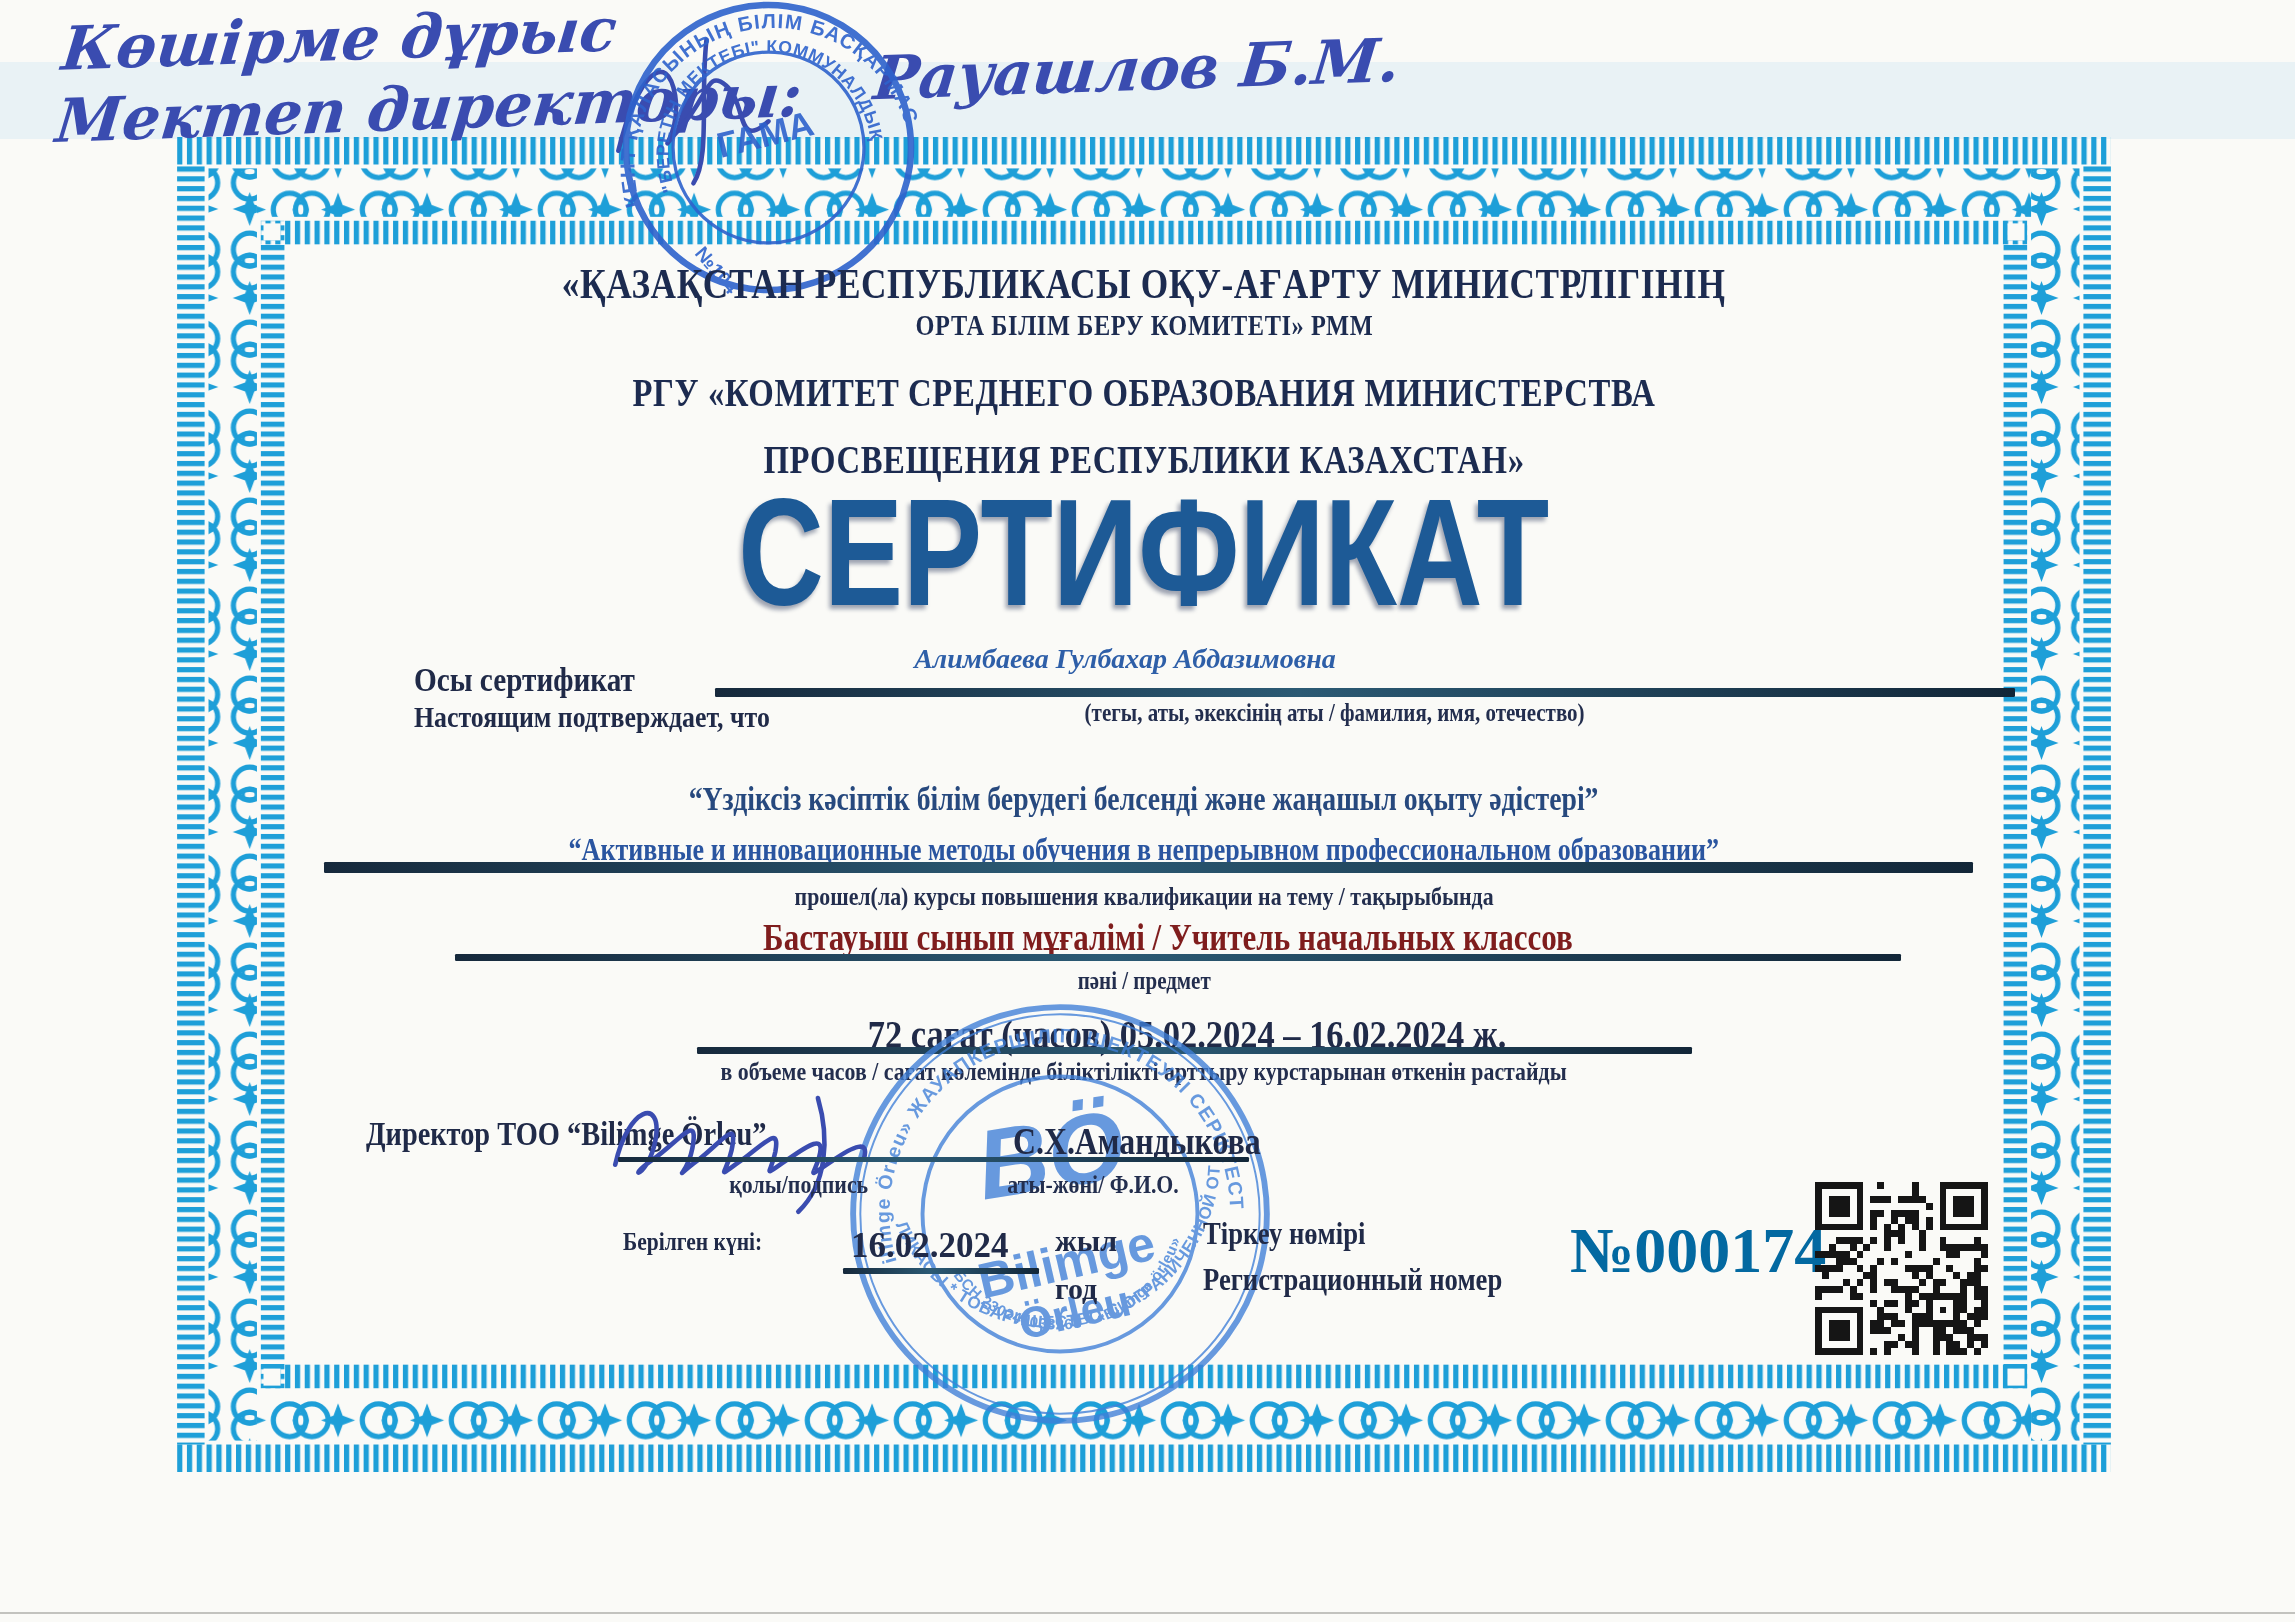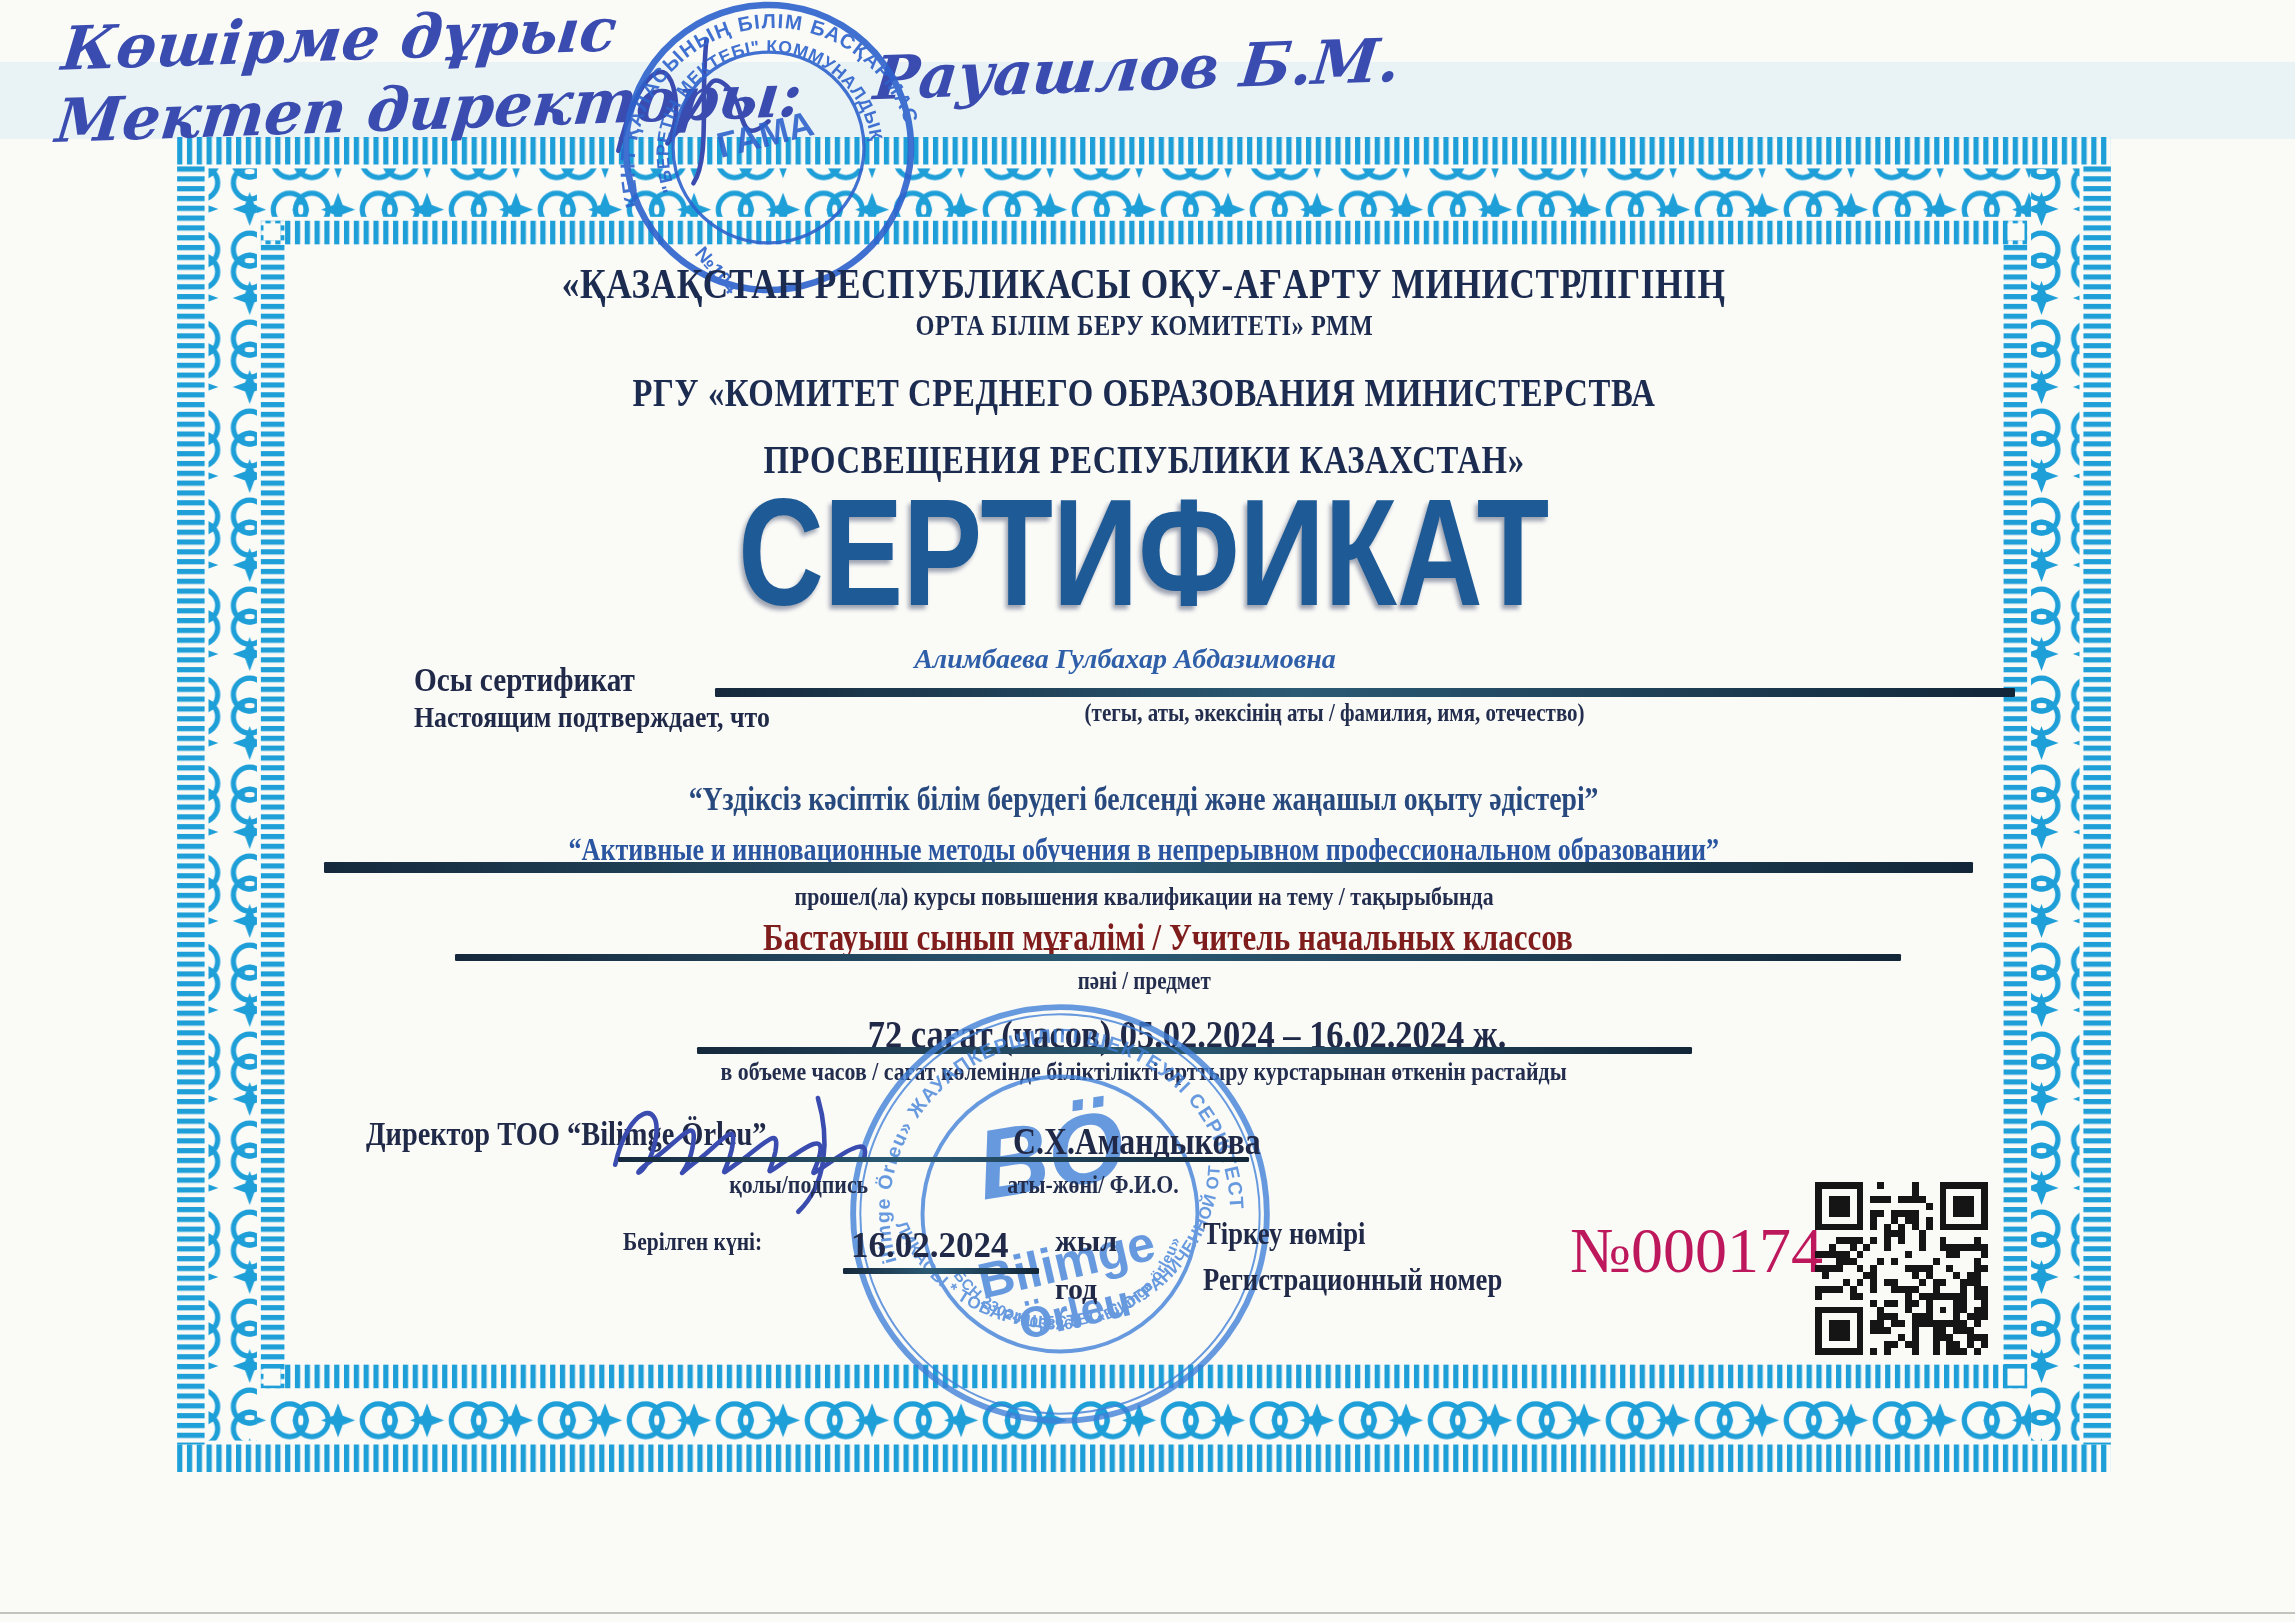--- a/index.html
+++ b/index.html
@@ -12,21 +12,21 @@
   .hdr{color:#1c2b50;font-weight:bold;letter-spacing:0.7px;}
   .title{color:#1d5a96;font-weight:bold;font-family:"Liberation Sans","DejaVu Sans",sans-serif;
          text-shadow:-3.3px 3.9px 4.6px rgba(15,30,70,.40);}
   .dark{color:#202a48;font-weight:bold;}
   .blue{color:#2a55a0;font-weight:bold;}
   .kkblue{color:#27497e;font-weight:bold;}
   .subj{color:#7f1d1d;font-weight:bold;}
   .nameit{color:#2e5fa8;font-weight:bold;font-style:italic;}
   .cap{color:#232e4e;font-weight:bold;}
   .rule{position:absolute;background:linear-gradient(90deg,#16293c 0%,#2b5a74 45%,#122638 100%);border-radius:1.3px;}
-  .regno{color:#be185d;font-weight:normal;}
+  .regno{color:#0369a1;font-weight:bold;}
   .hand{position:absolute;color:#3a4cb0;font-style:italic;font-weight:bold;
         font-family:"DejaVu Serif","Liberation Serif",serif;transform:rotate(-2deg) skewX(-8deg);white-space:nowrap;}
   .scanline{position:absolute;left:0;width:100%;height:2px;background:#a9a9a5;opacity:.7;}
   .speckle{position:absolute;left:0;width:100%;background:rgba(125,190,228,.13);}
   svg text{font-weight:bold;}
 </style>
 </head>
 <body>
 
 <div class="page">

